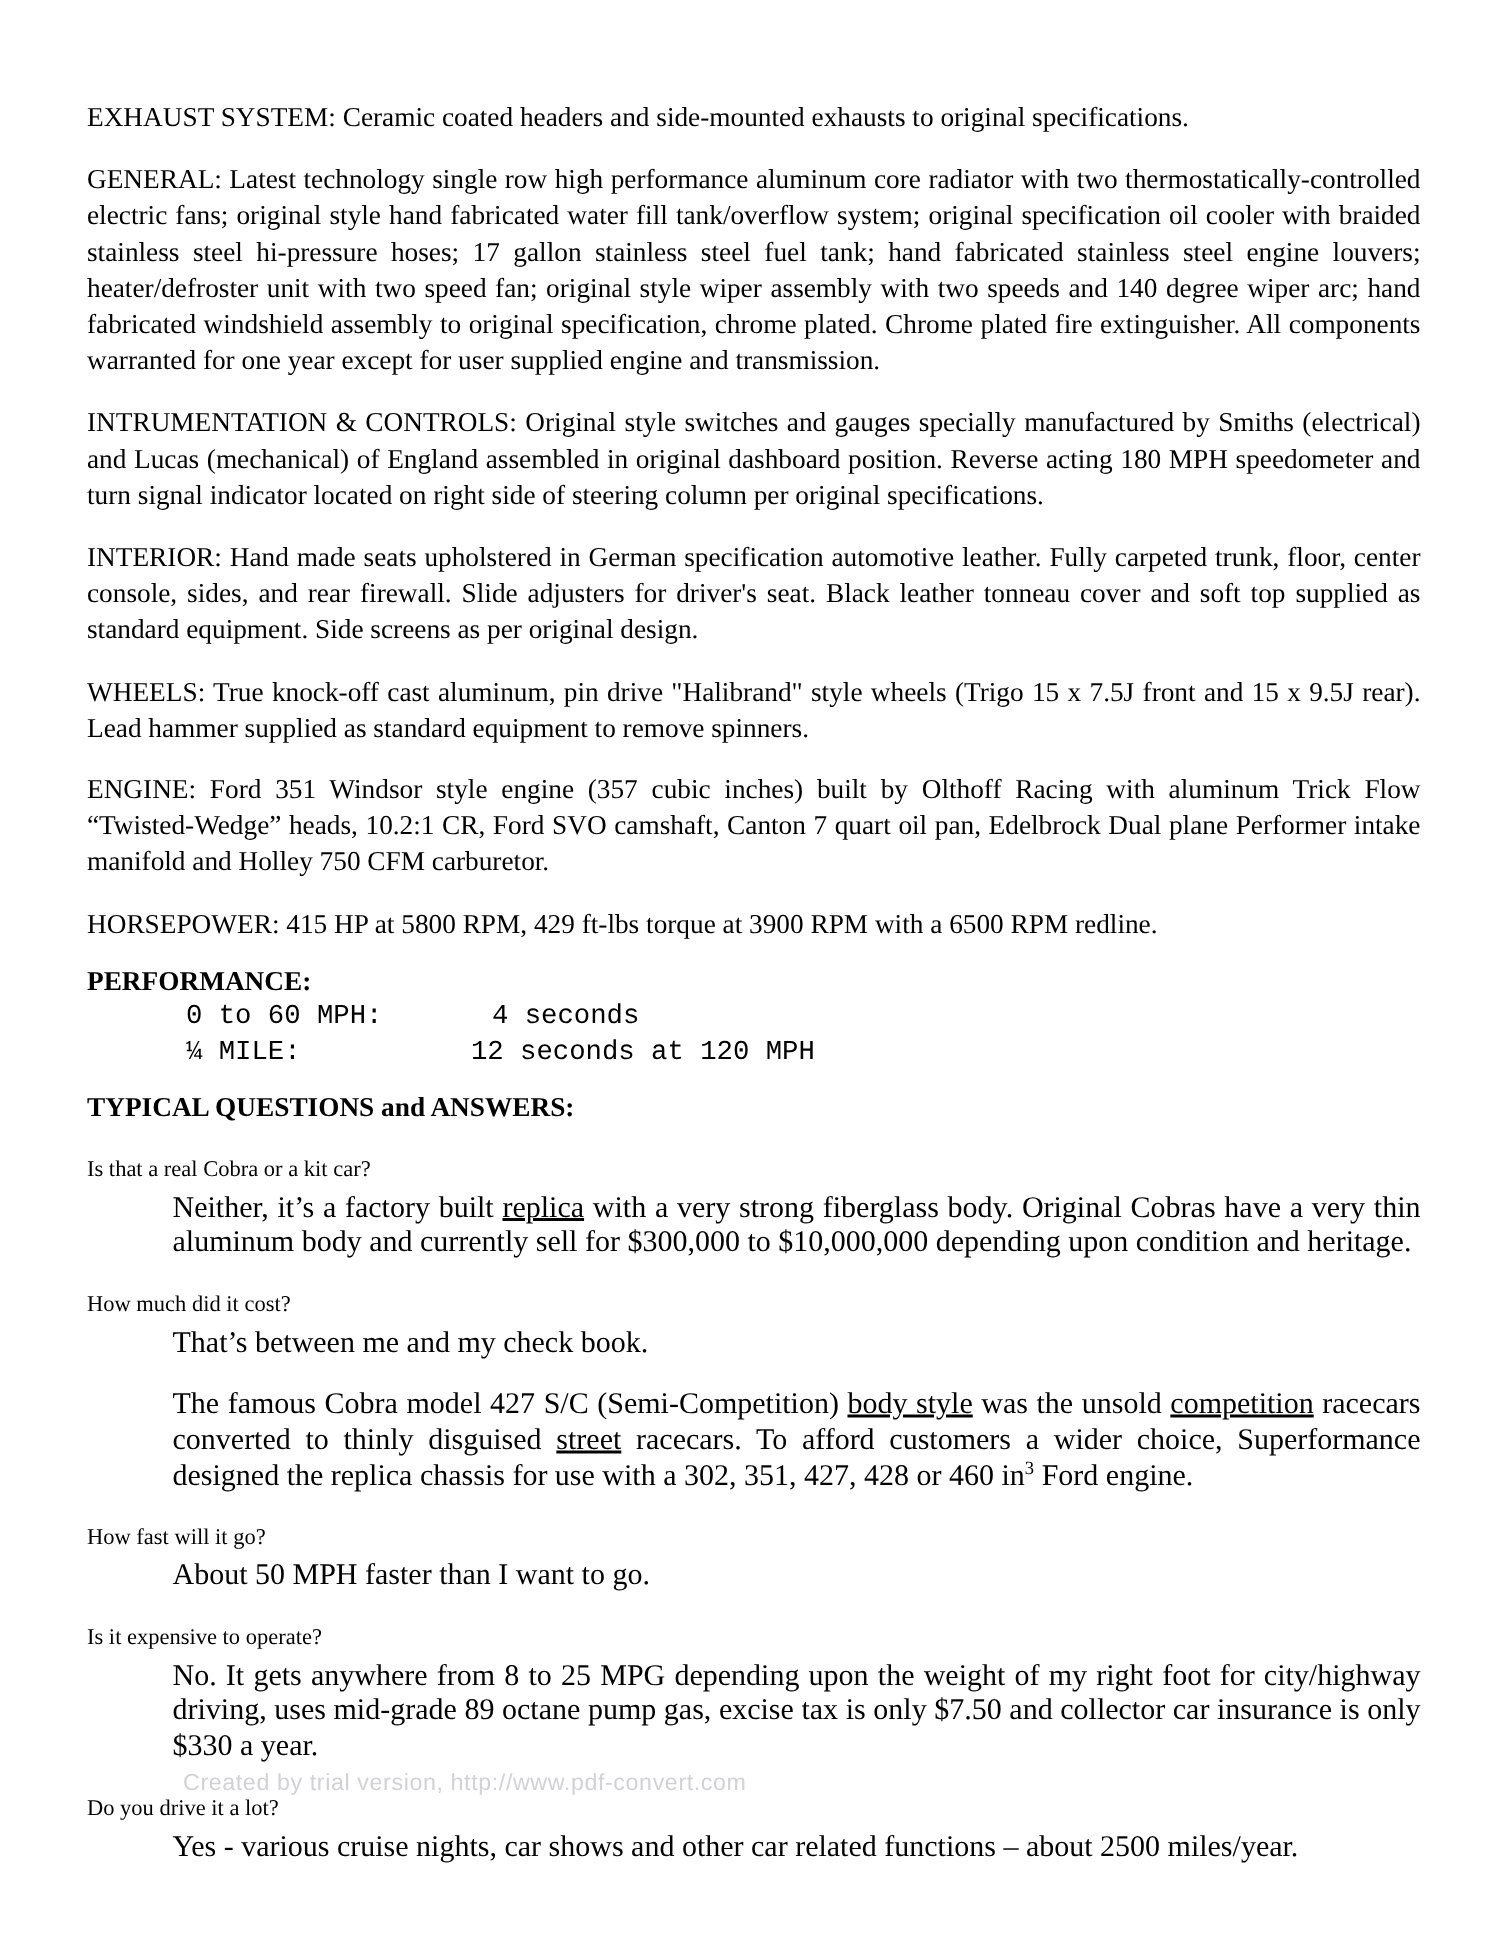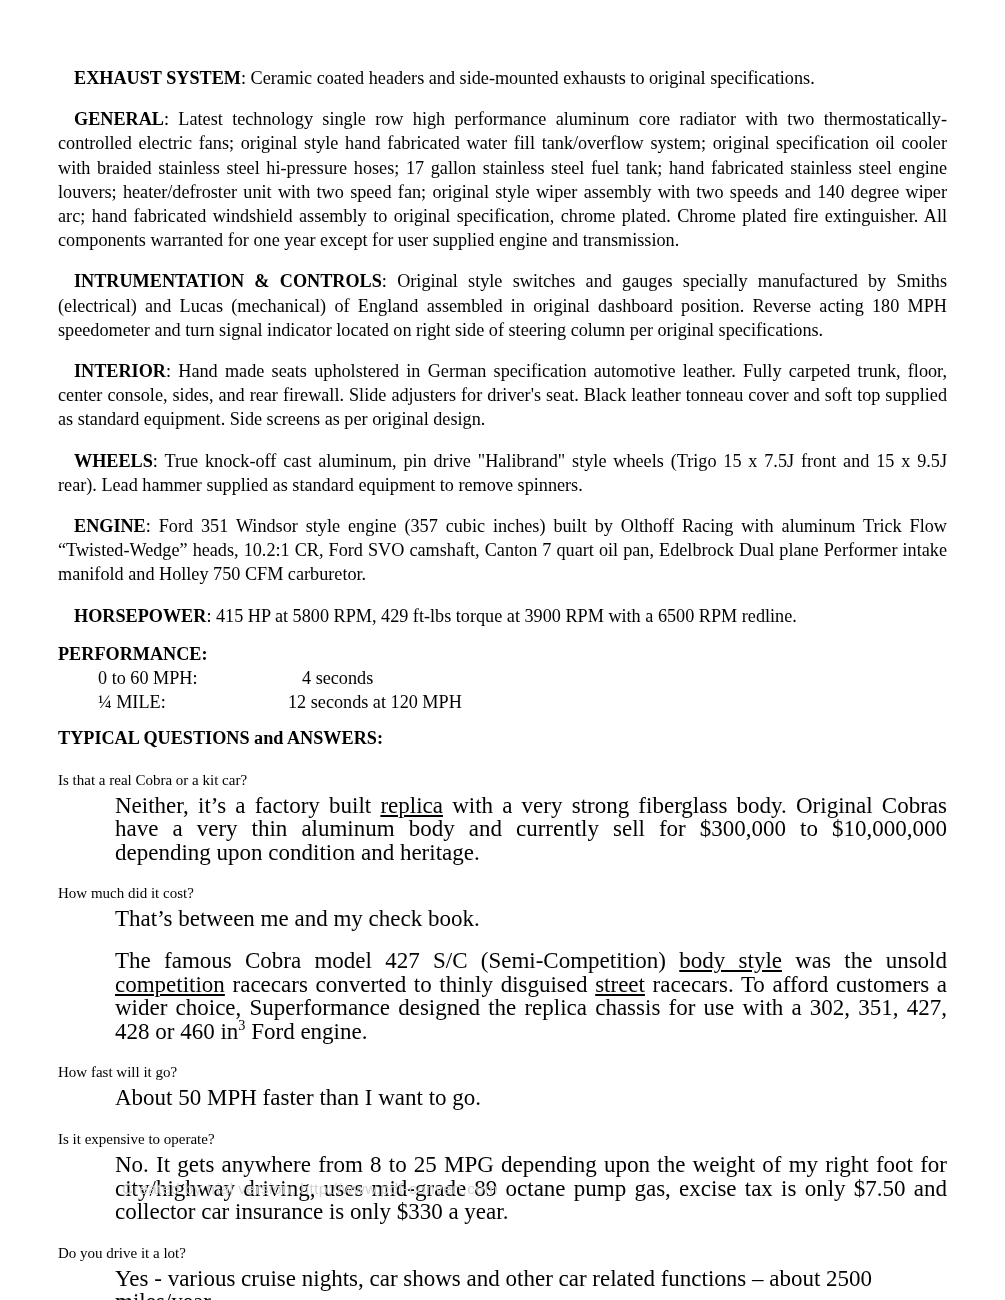--- a/index.html
+++ b/index.html
@@ -24,35 +24,35 @@
   .block {
     font-size: 18.2px;
     line-height: 24.2px;
     text-align: justify;
     text-justify: inter-word;
     margin: 0 0 17px 0;
     hyphens: none;
   }
   .block.tight { margin-bottom: 14px; }
   .lbl {
-    font-weight: bold;
-    margin-left: 16px;
+    font-weight: normal;
   }
   
   .perf-head {
     font-size: 18.2px;
     line-height: 24.2px;
     font-weight: bold;
     margin: 0 0 0 0;
   }
   .perf-table {
     border-collapse: collapse;
-    margin: 0 0 0 40px;
+    margin: 0 0 0 66px;
     font-size: 18.2px;
     line-height: 24.2px;
+    font-family: Liberation Mono, monospace;
   }
   .perf-table td {
     padding: 0;
     vertical-align: top;
     white-space: nowrap;
   }
   .perf-table td.k { width: 190px; }
   .perf-table td.v { padding-left: 0; }
   .perf-table tr:first-child td.v { padding-left: 14px; }
   .qa-head {
@@ -64,21 +64,21 @@
   .qa {
     margin: 18px 0 0 0;
   }
   .q {
     font-size: 15px;
     line-height: 23px;
     margin: 0;
     text-align: left;
   }
   .a {
-    font-size: 23px;
+    font-size: 20px;
     line-height: 23.6px;
     margin: 2px 0 0 57px;
     text-align: justify;
     text-justify: inter-word;
   }
   .a.noj { text-align: left; }
   u { text-decoration: underline; }
   sup { font-size: 0.62em; vertical-align: super; line-height: 0; }
   .watermark {
     position: absolute;

